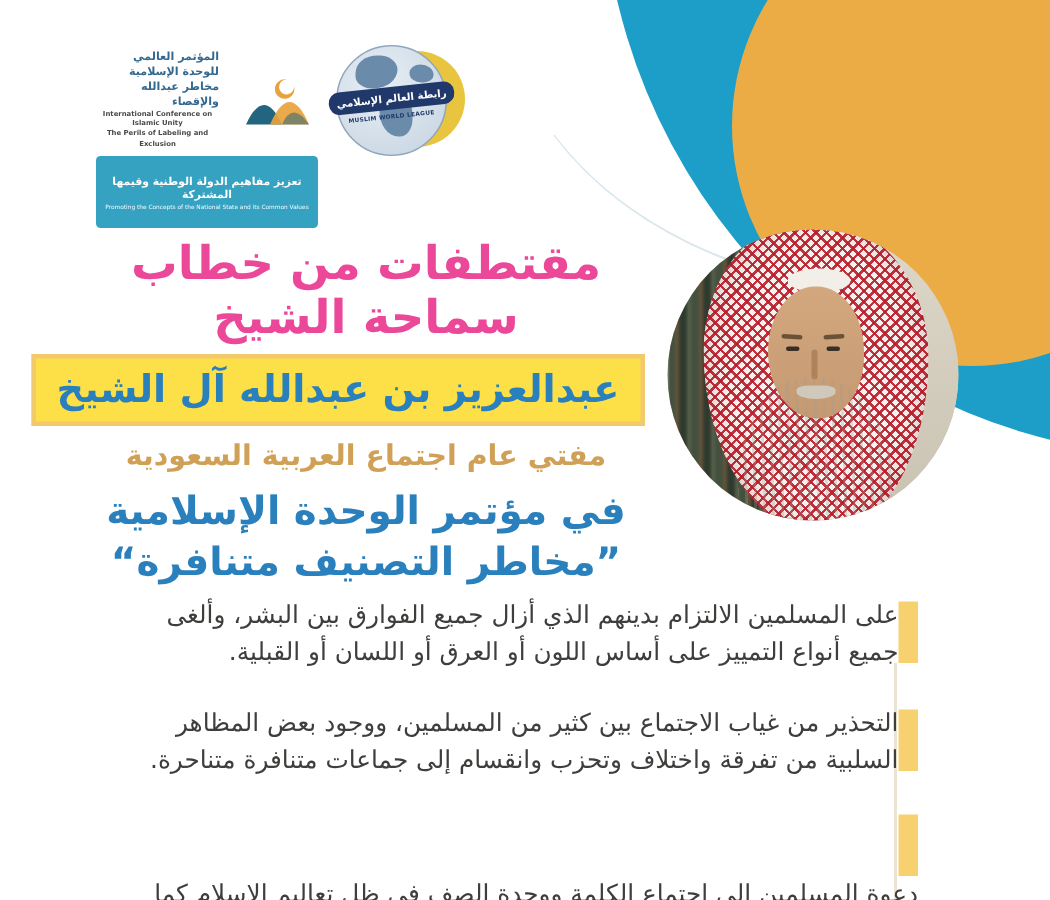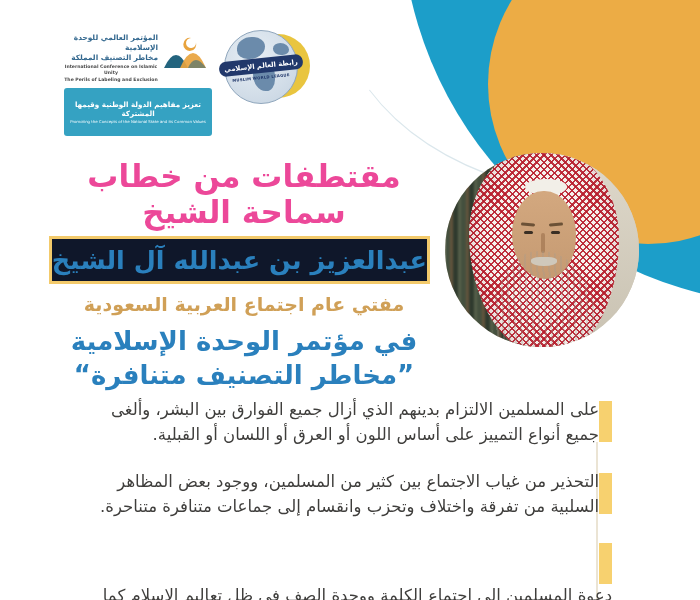--- a/index.html
+++ b/index.html
@@ -10,21 +10,21 @@
   }
   
   .teal-circle{position:absolute;left:401px;top:-485px;width:790px;height:790px;
     border-radius:50%;background:#1C9EC9;}
   .decor-arc{position:absolute;left:0;top:0;pointer-events:none;}
   .orange-circle{position:absolute;left:488px;top:-76px;width:320px;height:320px;
     border-radius:50%;background:#ECAC45;}
   
   .logos{position:absolute;left:64px;top:30px;width:250px;display:flex;gap:8px;direction:ltr;}
   .conf-logo{width:148px;}
-  .conf-top{display:flex;align-items:flex-start;gap:4px;}
+  .conf-top{display:flex;align-items:center;gap:16px;}
   .conf-text{flex:1;text-align:right;direction:rtl;padding-top:3px;}
   .conf-ar{font-size:7.4px;font-weight:bold;color:#33688F;line-height:1.35;}
   .conf-en{font-size:4.6px;font-weight:bold;color:#4a4a4a;line-height:1.35;direction:ltr;text-align:center;margin-top:1px;}
   .conf-icon{width:50px;height:40px;flex:none;}
   .conf-banner{margin-top:4px;background:#35A2C2;border-radius:3px;padding:12px 3px;text-align:center;}
   .banner-ar{font-size:7.2px;font-weight:bold;color:#ffffff;line-height:1.3;direction:rtl;}
   .banner-en{font-size:3.9px;color:#f4fbff;line-height:1.3;margin-top:1px;}
   .mwl{position:relative;width:92px;height:76px;}
   .mwl-crescent{position:absolute;right:2px;top:4px;width:64px;height:64px;border-radius:50%;background:#E9C53F;}
   .mwl-globe{position:absolute;left:4px;top:0;width:72px;height:72px;border-radius:50%;
@@ -64,21 +64,21 @@
   .eye.r{left:106px;}
   .nose{position:absolute;left:96px;top:80px;width:4px;height:20px;background:rgba(140,95,60,.45);border-radius:2px;}
   .mustache{position:absolute;left:86px;top:104px;width:26px;height:9px;background:#cfc8bb;border-radius:40% 40% 60% 60%;}
   .beard{position:absolute;left:47px;top:98px;width:104px;height:122px;
     border-radius:46% 54% 48% 52% / 58% 60% 42% 40%;
     background:linear-gradient(180deg,#e9e5dc,#f8f6f1);
     background-image:repeating-linear-gradient(88deg,rgba(160,155,145,.28) 0 2px,transparent 2px 6px);}
   
   .headings{position:absolute;left:58px;top:158px;width:372px;text-align:center;direction:rtl;}
   .kicker{font-size:31px;font-weight:bold;color:#ec4899;margin:0 0 6px;}
-  .name-box{display:inline-block;border:3px solid #F3CA6B;padding:6px 0;background:#0f172a;}
+  .name-box{display:inline-block;border:3px solid #F3CA6B;padding:6px 14px;background:#fde047;}
   .name{font-size:25.5px;font-weight:bold;color:#2A80BD;white-space:nowrap;}
   .role{font-size:19px;font-weight:bold;color:#D0A057;margin:9px 0 10px;}
   .event{font-size:26px;font-weight:bold;color:#2A80BD;line-height:1.3;}
   
   .vline{position:absolute;left:596px;top:442px;width:2px;height:158px;background:#EBE4D4;}
   .quote-row{position:absolute;right:88px;width:532px;display:flex;direction:rtl;gap:0;}
   .quote-row.q1{top:398px;}
   .quote-row.q2{top:470px;}
   .quote-row.q3{top:540px;flex-direction:column;}
   .qbar{flex:none;width:13px;height:41px;background:#F7D16F;margin-top:3px;}
@@ -94,21 +94,21 @@
     <path d="M370,88 Q418,152 514,181" fill="none" stroke="#dbe7ec" stroke-width="2.5" transform="translate(0,1.5)"></path>
     <path d="M370,88 Q418,152 514,181" fill="none" stroke="#ffffff" stroke-width="2.5"></path>
   </svg>
   <div class="orange-circle"></div>
 
   <div class="logos">
     <div class="conf-logo">
       <div class="conf-top">
         <div class="conf-text">
           <div class="conf-ar">المؤتمر العالمي للوحدة الإسلامية</div>
-          <div class="conf-ar">مخاطر التصنيف المملكة</div>
+          <div class="conf-ar">مخاطر عبدالله والإقصاء</div>
           <div class="conf-en">International Conference on Islamic Unity</div>
           <div class="conf-en">The Perils of Labeling and Exclusion</div>
         </div>
         <svg class="conf-icon" viewBox="0 0 50 40">
           <path d="M29 8 A6.5 6.5 0 1 0 34 12.5 A5 5 0 1 1 29 8 Z" fill="#E8A33D"></path>
           <path d="M2 38 Q14 12 26 38 Z" fill="#23647E"></path>
           <path d="M18 38 Q31 8 44 38 Z" fill="#E8A33D" opacity="0.92"></path>
           <path d="M26 38 Q33 22 44 38 Z" fill="#23647E" opacity="0.55"></path>
         </svg>
       </div>

